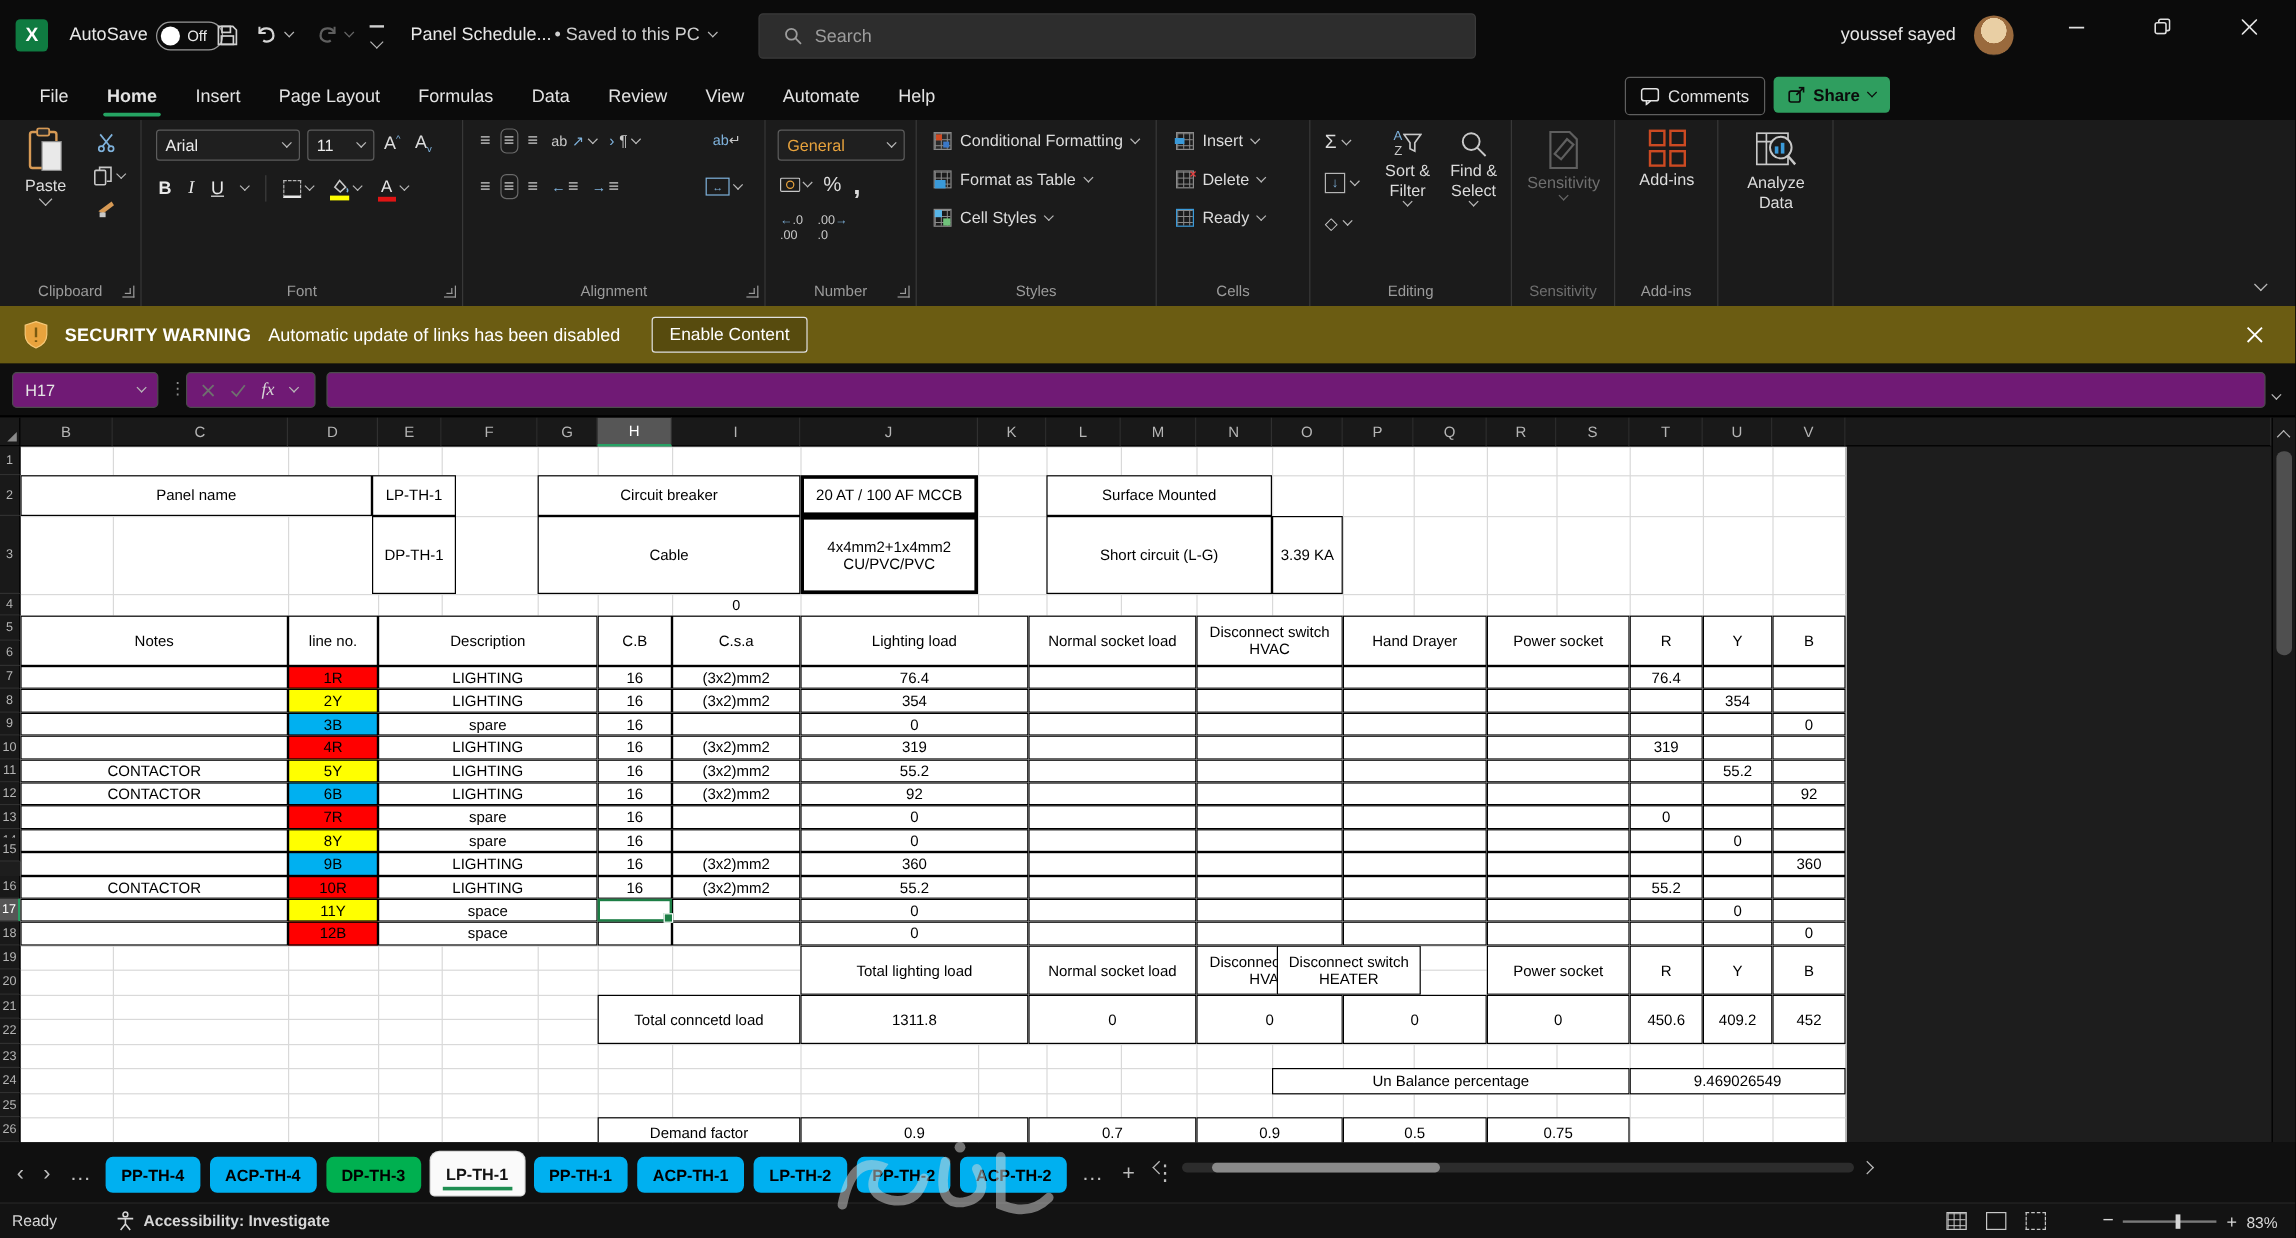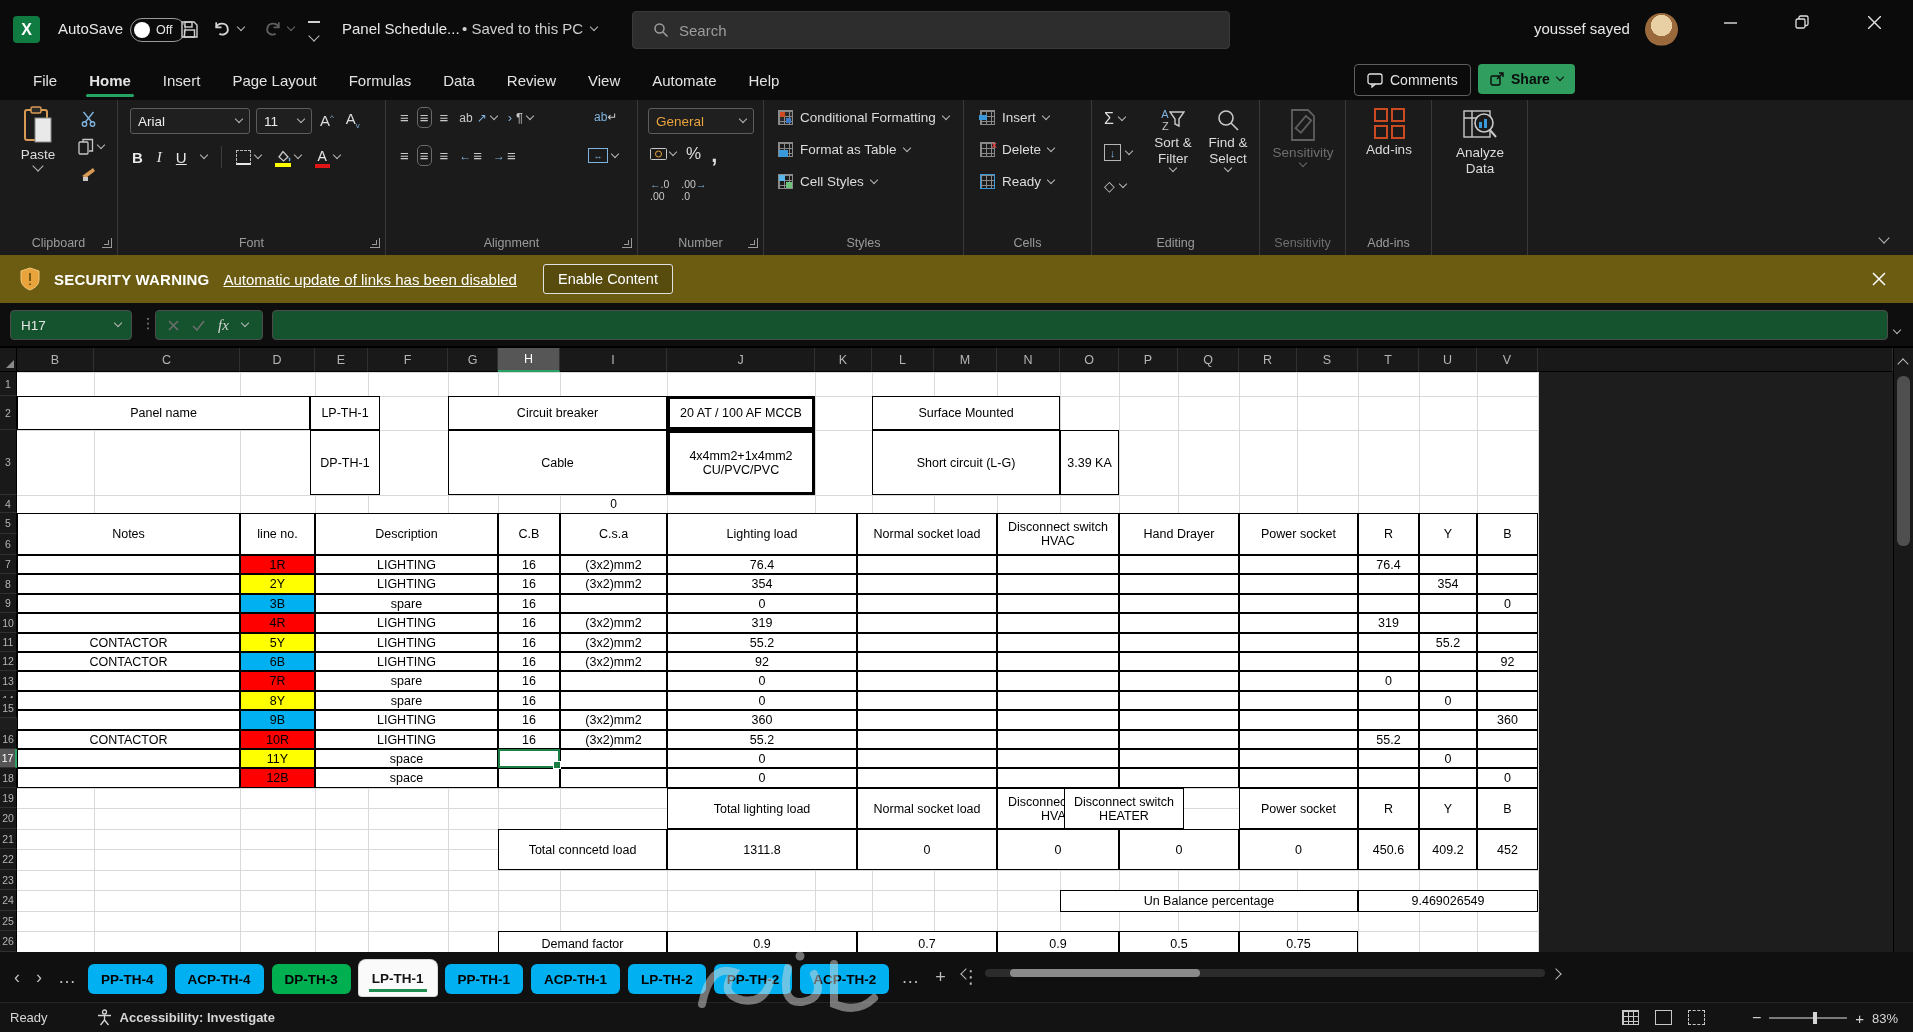--- a/index.html
+++ b/index.html
@@ -50,26 +50,26 @@
 .ico{display:inline-flex;align-items:center;justify-content:center;}
 .bars{color:#c8c8c8;font-size:15px;line-height:1;}
 .boxsel{outline:1px solid #6a6a6a;outline-offset:2px;border-radius:2px;}
 .gridico{width:15px;height:15px;border:1px solid #8a8a8a;box-sizing:border-box;
  background-image:linear-gradient(#8a8a8a 1px,transparent 1px),linear-gradient(90deg,#8a8a8a 1px,transparent 1px);
  background-size:5px 5px;position:relative;}
 .dim{color:#6f6f6f;}
 
 #secbar{left:0;top:255px;width:1913px;height:48px;background:#6b5c12;display:flex;align-items:center;gap:14px;padding-left:20px;box-sizing:border-box;}
 #secbar .warn{font-weight:bold;font-size:15px;color:#fff;letter-spacing:.2px;}
-#secbar .msg{font-size:15px;color:#fff;text-decoration:underline;}
+#secbar .msg{font-size:15px;color:#fff;}
 #enable-content{border:1px solid #e0e0e0;border-radius:3px;background:rgba(0,0,0,.18);color:#fff;
  font-size:14.5px;padding:6px 14px;margin-left:12px;}
 
 #fbar{left:0;top:303px;width:1913px;height:45px;background:#0e0e0e;border-bottom:2px solid #000;box-sizing:border-box;}
-.fctl{background:#14532d;border:1px solid #4c4c4c;border-radius:4px;height:30px;box-sizing:border-box;display:flex;align-items:center;}
+.fctl{background:#701a75;border:1px solid #4c4c4c;border-radius:4px;height:30px;box-sizing:border-box;display:flex;align-items:center;}
 
 #gridArea{left:0;top:348px;width:1913px;height:604px;background:#1d1d1d;overflow:hidden;}
 .colhead{top:0;height:24px;background:#191919;color:#b5b5b5;font-size:12.5px;display:flex;align-items:center;
  justify-content:center;border-right:1px solid #303030;border-bottom:1px solid #000;box-sizing:border-box;}
 .colhead.sel,.rowhead.sel{background:#565656;color:#fff;}
 .rowhead{left:0;width:17px;background:#191919;color:#b5b5b5;font-size:10.5px;display:flex;align-items:center;
  justify-content:center;border-bottom:1px solid #303030;border-right:1px solid #000;box-sizing:border-box;}
 .canvas{background:#fff;}
 .gl{background:#d9d9d9;}
 .tcell{box-sizing:border-box;border:1px solid #000;background:#fff;color:#000;display:flex;align-items:center;

